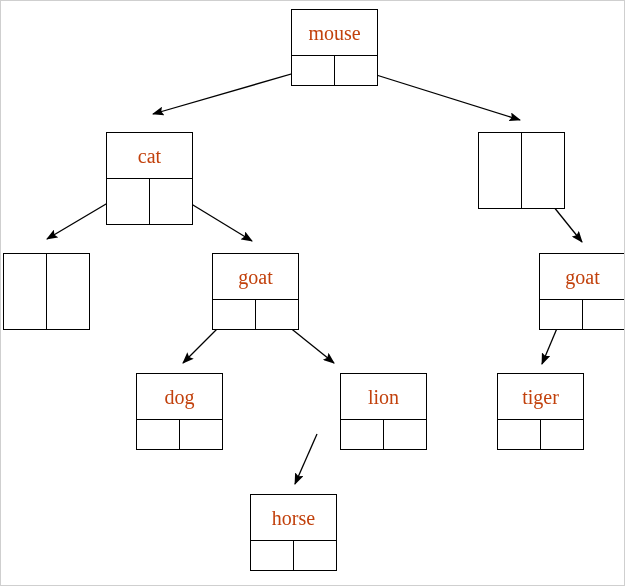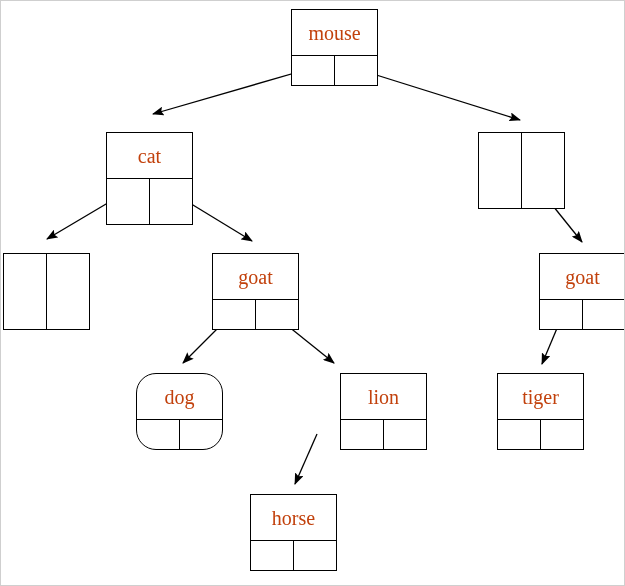--- a/index.html
+++ b/index.html
@@ -116,21 +116,21 @@
           <div class="ptr-cell right"></div>
         </div>
       </div>
       <div class="node" style="left: 538px; top: 252px; width: 87px; height: 77px;">
         <div class="node-label" style="height: 46px; line-height: 46px;">goat</div>
         <div class="node-ptrs">
           <div class="ptr-cell left"></div>
           <div class="ptr-cell right"></div>
         </div>
       </div>
-      <div class="node" style="left: 135px; top: 372px; width: 87px; height: 77px; border-radius: 20px;">
+      <div class="node" style="left: 135px; top: 372px; width: 87px; height: 77px;">
         <div class="node-label" style="height: 46px; line-height: 46px;">dog</div>
         <div class="node-ptrs">
           <div class="ptr-cell left"></div>
           <div class="ptr-cell right"></div>
         </div>
       </div>
       <div class="node" style="left: 291px; top: 372px; width: 87px; height: 77px; margin-left: 48px;">
         <div class="node-label" style="height: 46px; line-height: 46px;">lion</div>
         <div class="node-ptrs">
           <div class="ptr-cell left"></div>

